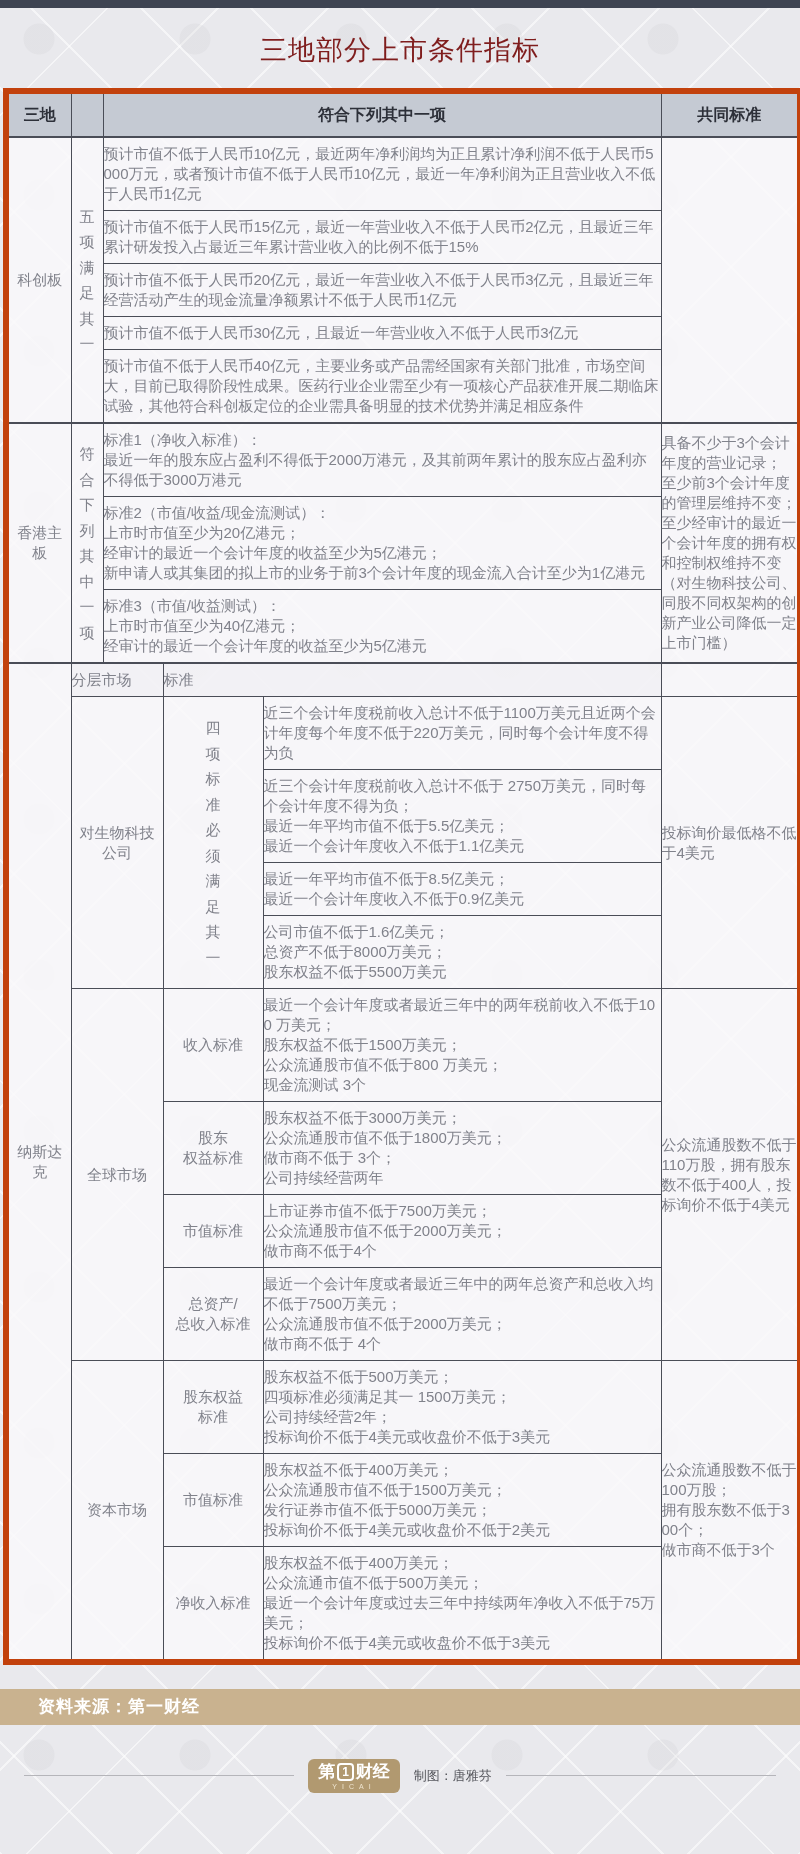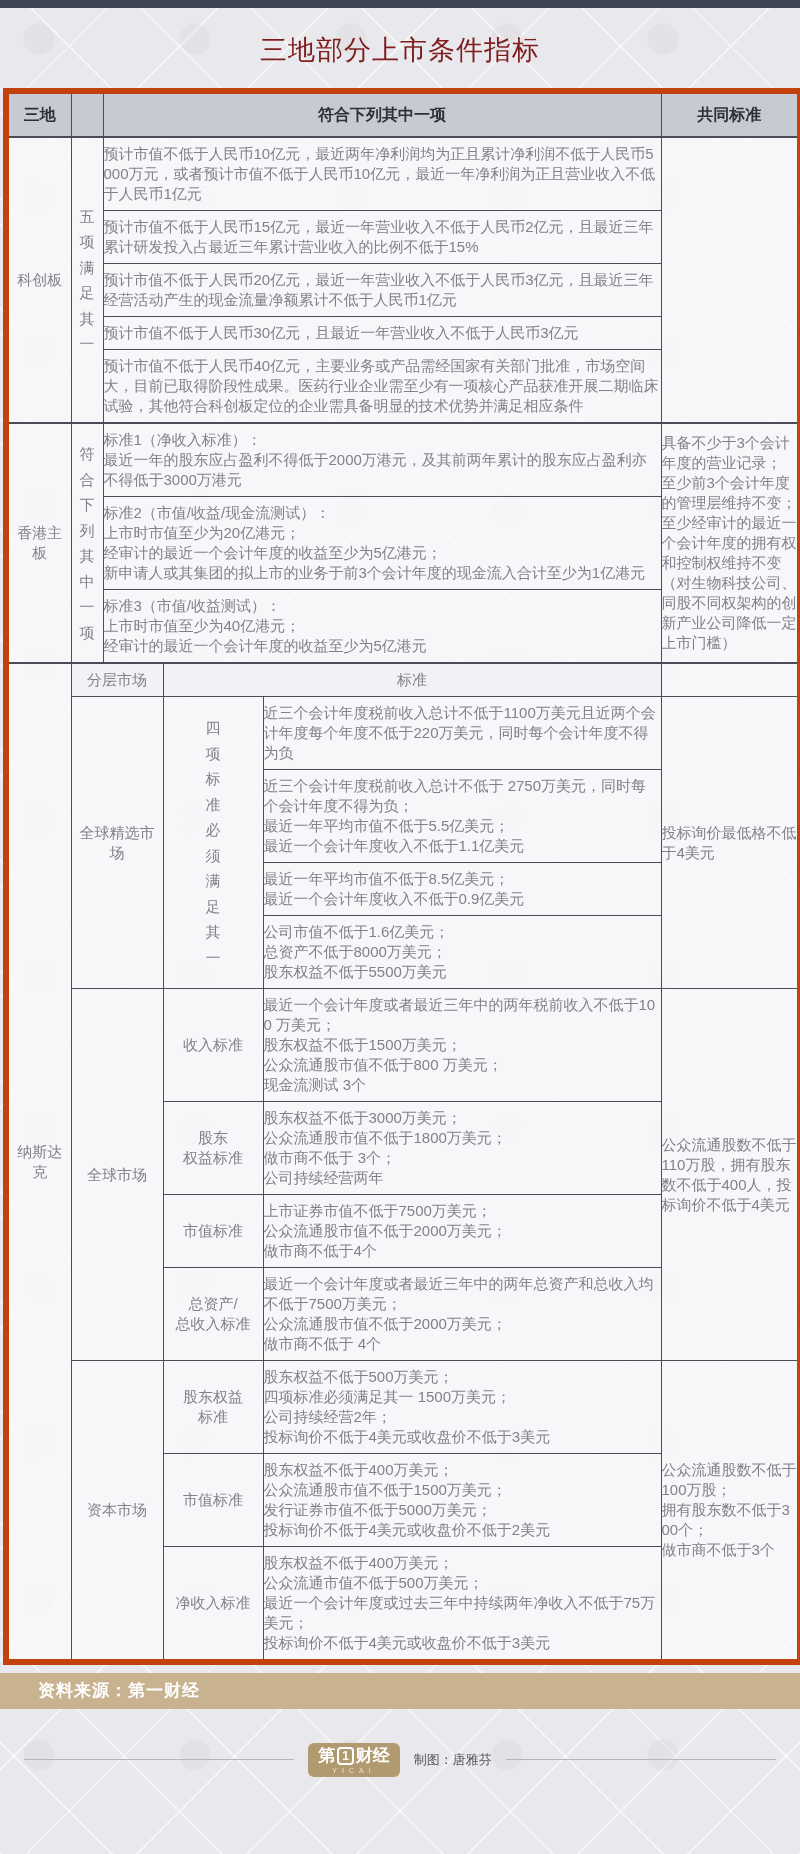--- a/index.html
+++ b/index.html
@@ -35,24 +35,24 @@
     font-size:16px;text-align:center;height:34px;padding:4px;
   }
   td.center{text-align:center;padding:0 2px;}
   td.pre{white-space:pre-line;}
   td.content{vertical-align:middle;}
   tr.sec td{border-top-width:2px;}
   .vcol{
     display:inline-block;width:1.1em;line-height:1.7;
     word-break:break-all;text-align:center;white-space:normal;
   }
-  td.subhead{background:rgba(243,242,245,.9);text-align:center;}
+  td.subhead{background:rgba(243,242,245,.9);}
   
   .source-bar{
-    margin-top:8px;height:36px;line-height:36px;
+    margin-top:24px;height:36px;line-height:36px;
     background:#c9b28f;color:#ffffff;font-weight:bold;
     font-size:17px;padding-left:38px;letter-spacing:1px;
   }
   .footer-line{
     margin:34px 24px 0;display:flex;align-items:center;gap:14px;
   }
   .hr{flex:1;height:1px;background:#b5b5ba;}
   .logo{
     background:#b19970;border-radius:6px;padding:3px 10px 2px;
     display:flex;flex-direction:column;align-items:center;line-height:1.15;
@@ -132,21 +132,21 @@
       </tr>
 
   <tr class="sec">
     <td class="center" rowspan="12">纳斯达克</td>
     <td class="subhead" colspan="2">分层市场</td>
     <td class="subhead" colspan="2">标准</td>
     <td></td>
   </tr>
 
   <tr>
-    <td class="center" colspan="2" rowspan="4">全球精选市场</td>
+    <td class="center" colspan="2" rowspan="4">对生物科技公司</td>
     <td class="center" rowspan="4"><span class="vcol">四项标准必须满足其一</span></td>
     <td class="content pre">近三个会计年度税前收入总计不低于1100万美元且近两个会计年度每个年度不低于220万美元，同时每个会计年度不得为负</td>
     <td class="pre" rowspan="4">投标询价最低格不低于4美元</td>
   </tr>
   <tr>
         <td class="content pre">近三个会计年度税前收入总计不低于 2750万美元，同时每个会计年度不得为负；
 最近一年平均市值不低于5.5亿美元；
 最近一个会计年度收入不低于1.1亿美元</td>
       </tr>
   <tr>

